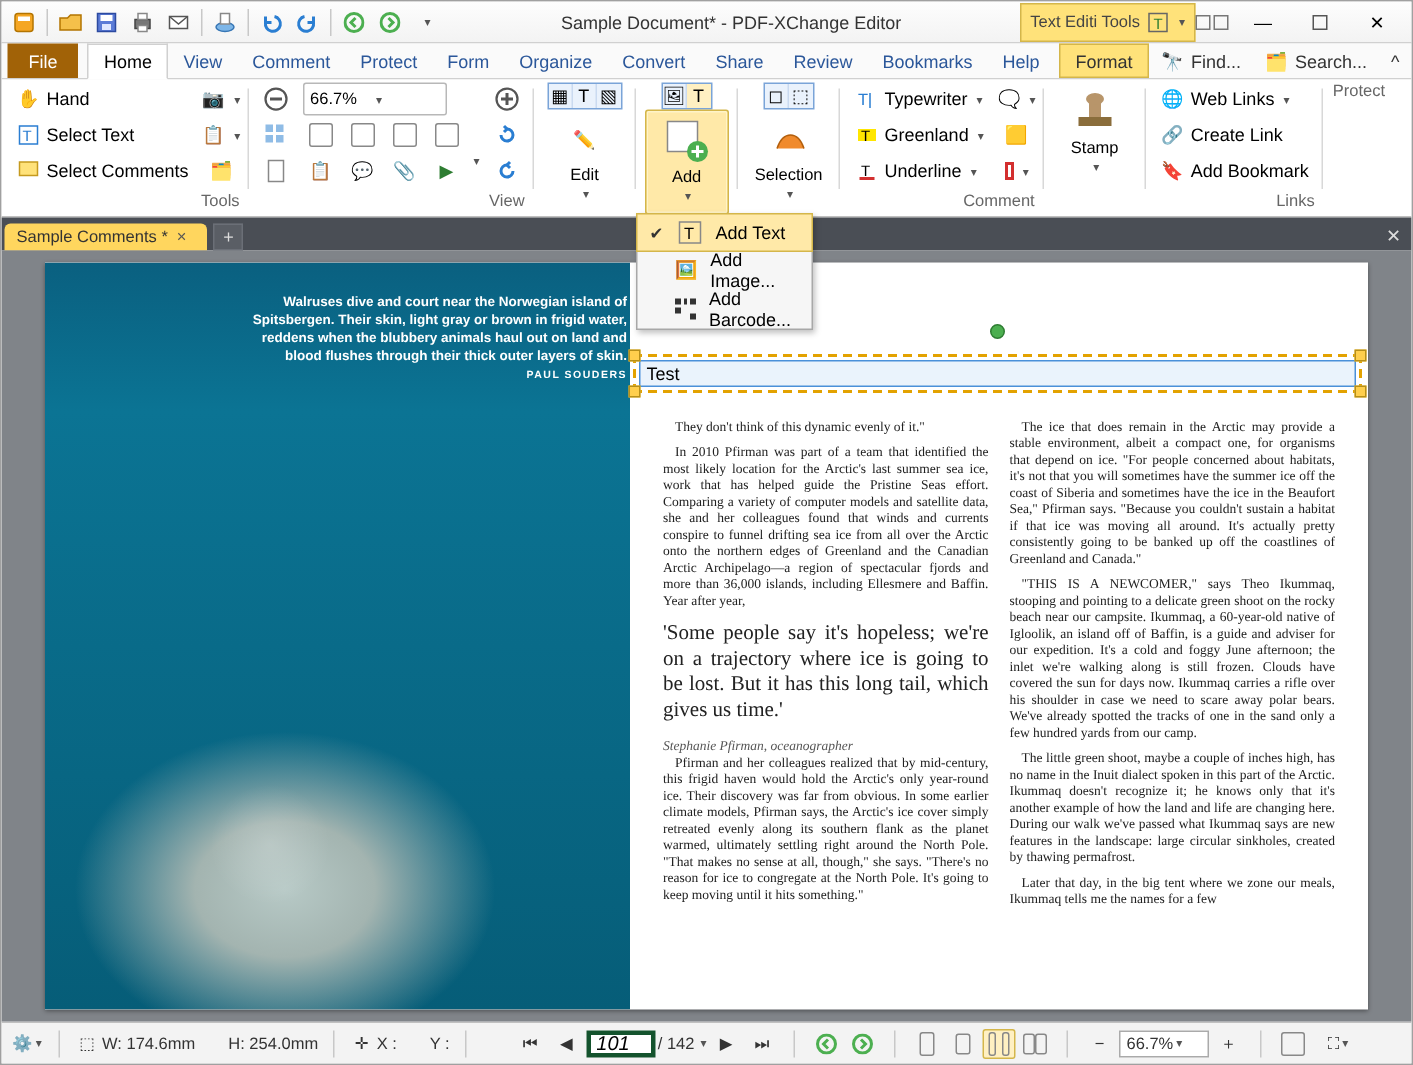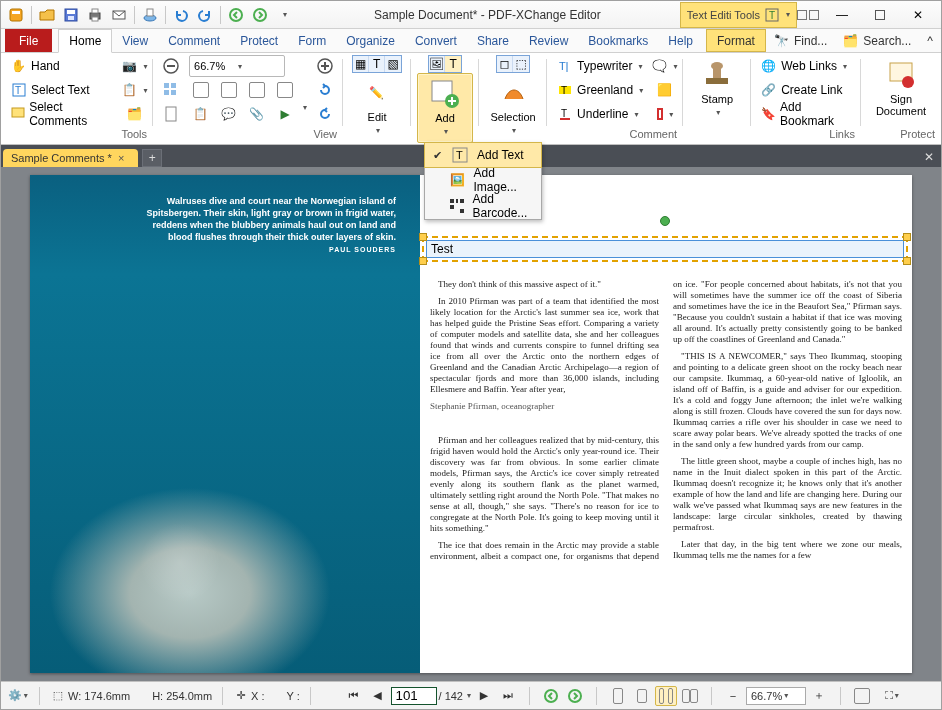--- a/index.html
+++ b/index.html
@@ -13,21 +13,21 @@
 .titlebar .title { flex: 1; text-align: center; font-size: 12px; color: #333; }
 .titlebar .tool-ctx { background:#ffe27a; border:1px solid #d4b64a; padding:2px 6px; height:26px; display:flex; align-items:center; gap:4px; font-size:11px; color:#444; }
 .titlebar .winctrl { display:flex; align-items:center; }
 .titlebar .winctrl .wbtn { width:38px; height:26px; display:flex; align-items:center; justify-content:center; }
 .titlebar .restore-frames { display:flex; gap:2px; margin-right:4px; }
 .titlebar .restore-frames span { width:10px; height:10px; border:1px solid #777; }
 
 
 .ribbon-tabs { height: 24px; display: flex; align-items: stretch; background:#fafafa; border-bottom:1px solid #d0d0d0; padding-left:4px; }
 .ribbon-tabs .tab { padding: 0 10px; display:flex; align-items:center; color:#2b579a; cursor:default; font-size:12px; }
-.ribbon-tabs .tab.file { background:#b91c1c; color:#fff; margin-right:6px; padding:0 14px; }
+.ribbon-tabs .tab.file { background:#a16207; color:#fff; margin-right:6px; padding:0 14px; }
 .ribbon-tabs .tab.active { background:#fff; border:1px solid #d0d0d0; border-bottom:1px solid #fff; margin-bottom:-1px; color:#000; }
 .ribbon-tabs .tab.ctx { background:#ffe27a; border:1px solid #d4b64a; color:#333; }
 .ribbon-tabs .spacer { flex:1; }
 .ribbon-tabs .rt-btn { display:flex; align-items:center; padding:0 8px; gap:4px; color:#333; }
 .ribbon-tabs .rt-btn .ico { width:16px; height:16px; display:flex; align-items:center; justify-content:center; }
 
 
 .ribbon { height: 92px; display:flex; background:#fff; border-bottom:1px solid #c0c0c0; }
 .group { display:flex; flex-direction:column; padding:2px 6px 0; position:relative; }
 .group:after { content:""; position:absolute; right:0; top:6px; bottom:18px; width:1px; background:#d8d8d8; }
@@ -61,41 +61,41 @@
 .doc-tab { background:#ffd65e; color:#333; font-size:11px; padding:3px 14px 3px 8px; border-top-left-radius:4px; border-top-right-radius:4px; display:flex; align-items:center; gap:6px; }
 .doc-tab .x { color:#555; }
 .doc-plus { width:20px; height:18px; margin-left:4px; color:#ddd; display:flex; align-items:center; justify-content:center; border:1px solid #6b6f77; background:#5a5e65; }
 .doc-tabbar .flex { flex:1; }
 .doc-tabbar .rx { width:24px; height:20px; color:#ddd; display:flex; align-items:center; justify-content:center; }
 
 
 .doc-area { flex:1; background:#808489; display:flex; overflow:hidden; position:relative; }
 .page-wrap { margin:8px auto; width:882px; height:498px; background:#fff; box-shadow:0 1px 3px rgba(0,0,0,.4); display:flex; overflow:hidden; }
 .page-left { width:390px; background:linear-gradient(180deg,#0a6080 0%, #0b7494 20%, #065d78 100%); position:relative; color:#fff; }
-.page-left .caption { position:absolute; right:24px; top:20px; width:250px; font-size:9px; line-height:12px; text-align:right; font-weight:600; }
+.page-left .caption { position:absolute; right:2px; top:20px; width:250px; font-size:9px; line-height:12px; text-align:right; font-weight:600; }
 .walrus { position:absolute; bottom:0; left:0; width:390px; height:300px; background:
   radial-gradient(circle at 150px 190px, rgba(255,255,255,.2) 0, rgba(255,255,255,0) 40px),
   radial-gradient(ellipse 200px 150px at 160px 220px, #b7c9c6 0%, #a3b4b0 30%, rgba(0,0,0,0) 70%); }
-.page-right { flex:1; padding:8px 10px; position:relative; color:#222; }
+.page-right { flex:1; padding:8px 22px; position:relative; color:#222; }
 .page-cols { column-count:2; column-gap:14px; font-family:Georgia, serif; font-size:9px; line-height:11px; text-align:justify; }
 .page-cols p { margin-bottom:6px; text-indent:8px; }
 .pull-quote { font-family:Georgia, serif; font-style: normal; font-size:14px; line-height:17px; margin:8px 0 10px; }
-.pq-credit { font-size:9px; color:#555; margin-top:2px; margin-bottom:23px; }
+.pq-credit { font-style:italic; font-size:9px; color:#555; margin-top:2px; margin-bottom:0; }
 .text-edit-box { position:absolute; top:61px; left:2px; right:4px; }
 .teb-outer { border:2px dashed #e3a200; padding:2px; position:relative; }
 .teb-input { width:100%; border:1px solid #4a90d9; background:#eaf3fc; padding:1px 4px; font-size:12px; font-family: Arial, sans-serif;}
 .teb-handle { width:8px; height:8px; background:#ffcf4d; border:1px solid #b68f1a; position:absolute; }
 .rot-dot { width:10px; height:10px; background:#4caf50; border-radius:50%; border:1px solid #2e7d32; position:absolute; left:50%; transform:translateX(-50%); top:-20px; }
 
 
 .statusbar { height:28px; border-top:1px solid #c0c0c0; background:#f3f3f3; display:flex; align-items:center; padding:0 6px; gap:8px; font-size:11px; color:#333; }
 .statusbar .sbtn { width:22px; height:22px; display:flex; align-items:center; justify-content:center; border-radius:2px; }
 .statusbar .sgroup { display:flex; align-items:center; gap:2px; }
 .statusbar .ssep { width:1px; height:18px; background:#c8c8c8; margin:0 2px; }
-.statusbar .page-field { width:46px; height:18px; border:1px solid #14532d; background:#fff; padding:0 4px; }
+.statusbar .page-field { width:46px; height:18px; border:3px solid #14532d; background:#fff; padding:0 4px;font-style:italic; }
 .statusbar .zoom-field { width:60px; height:18px; border:1px solid #aaa; background:#fff; padding:0 4px; display:flex; align-items:center; }
 .statusbar .zoom-field span { flex:1; }
 .ic { width:16px; height:16px; display:inline-flex; align-items:center; justify-content:center; }
 .svg { display:block; }
 
 
 .ibox { width:16px; height:16px; border:1px solid #888; border-radius:2px; }
 </style>
 </head>
 <body>
@@ -478,31 +478,20 @@
         <div class="item">
             <span class="ic">🔖</span>
             <span>Add Bookmark</span>
           </div>
       </div>
     </div>
     <div class="label">Links</div>
   </div>
 
   <div class="group no-sep">
-    <div class="body">
-      <div class="bigbtn" style="width:68px;">
-        <div class="bicon">
-            <svg width="30" height="30">
-              <rect x="4" y="3" width="22" height="18" fill="#fff6e0" stroke="#c8a24a"></rect>
-              <circle cx="22" cy="22" r="6" fill="#d32f2f"></circle>
-            </svg>
-          </div>
-        <div class="blabel">Sign Document</div>
-      </div>
-    </div>
     <div class="label">Protect</div>
   </div>
 </div>
 
 <div class="popup-menu">
   <div class="mi sel">
     <span class="chk">✔</span>
       <span class="mico">
         <svg width="16" height="16">
           <rect x="1" y="1" width="14" height="14" fill="none" stroke="#888"></rect>
@@ -558,22 +547,23 @@
           <div class="teb-handle" style="left:-5px;top:-5px;"></div>
           <div class="teb-handle" style="right:-5px;top:-5px;"></div>
           <div class="teb-handle" style="left:-5px;bottom:-5px;"></div>
           <div class="teb-handle" style="right:-5px;bottom:-5px;"></div>
           <input class="teb-input" value="Test" style="">
         </div>
       </div>
 
       <div style="height:96px;"></div>
       <div class="page-cols">
-        <p>They don't think of this massive aspect of it."</p>
+        <p>They don't think of this dynamic evenly of it."</p>
         <p>In 2010 Pfirman was part of a team that identified the most likely location for the Arctic's last summer sea ice, work that has helped guide the Pristine Seas effort. Comparing a variety of computer models and satellite data, she and her colleagues found that winds and currents conspire to funnel drifting sea ice from all over the Arctic onto the northern edges of Greenland and the Canadian Arctic Archipelago—a region of spectacular fjords and more than 36,000 islands, including Ellesmere and Baffin. Year after year,</p>
+        <div class="pull-quote">'Some people say it's hopeless; we're on a trajectory where ice is going to be lost. But it has this long tail, which gives us time.'</div>
         <div class="pq-credit">Stephanie Pfirman, oceanographer</div>
         <p>Pfirman and her colleagues realized that by mid-century, this frigid haven would hold the Arctic's only year-round ice. Their discovery was far from obvious. In some earlier climate models, Pfirman says, the Arctic's ice cover simply retreated evenly along its southern flank as the planet warmed, ultimately settling right around the North Pole. "That makes no sense at all, though," she says. "There's no reason for ice to congregate at the North Pole. It's going to keep moving until it hits something."</p>
         <p>The ice that does remain in the Arctic may provide a stable environment, albeit a compact one, for organisms that depend on ice. "For people concerned about habitats, it's not that you will sometimes have the summer ice off the coast of Siberia and sometimes have the ice in the Beaufort Sea," Pfirman says. "Because you couldn't sustain a habitat if that ice was moving all around. It's actually pretty consistently going to be banked up off the coastlines of Greenland and Canada."</p>
         <p>"THIS IS A NEWCOMER," says Theo Ikummaq, stooping and pointing to a delicate green shoot on the rocky beach near our campsite. Ikummaq, a 60-year-old native of Igloolik, an island off of Baffin, is a guide and adviser for our expedition. It's a cold and foggy June afternoon; the inlet we're walking along is still frozen. Clouds have covered the sun for days now. Ikummaq carries a rifle over his shoulder in case we need to scare away polar bears. We've already spotted the tracks of one in the sand only a few hundred yards from our camp.</p>
         <p>The little green shoot, maybe a couple of inches high, has no name in the Inuit dialect spoken in this part of the Arctic. Ikummaq doesn't recognize it; he knows only that it's another example of how the land and life are changing here. During our walk we've passed what Ikummaq says are new features in the landscape: large circular sinkholes, created by thawing permafrost.</p>
         <p>Later that day, in the big tent where we zone our meals, Ikummaq tells me the names for a few</p>
       </div>
     </div>
   </div>
 </div>

